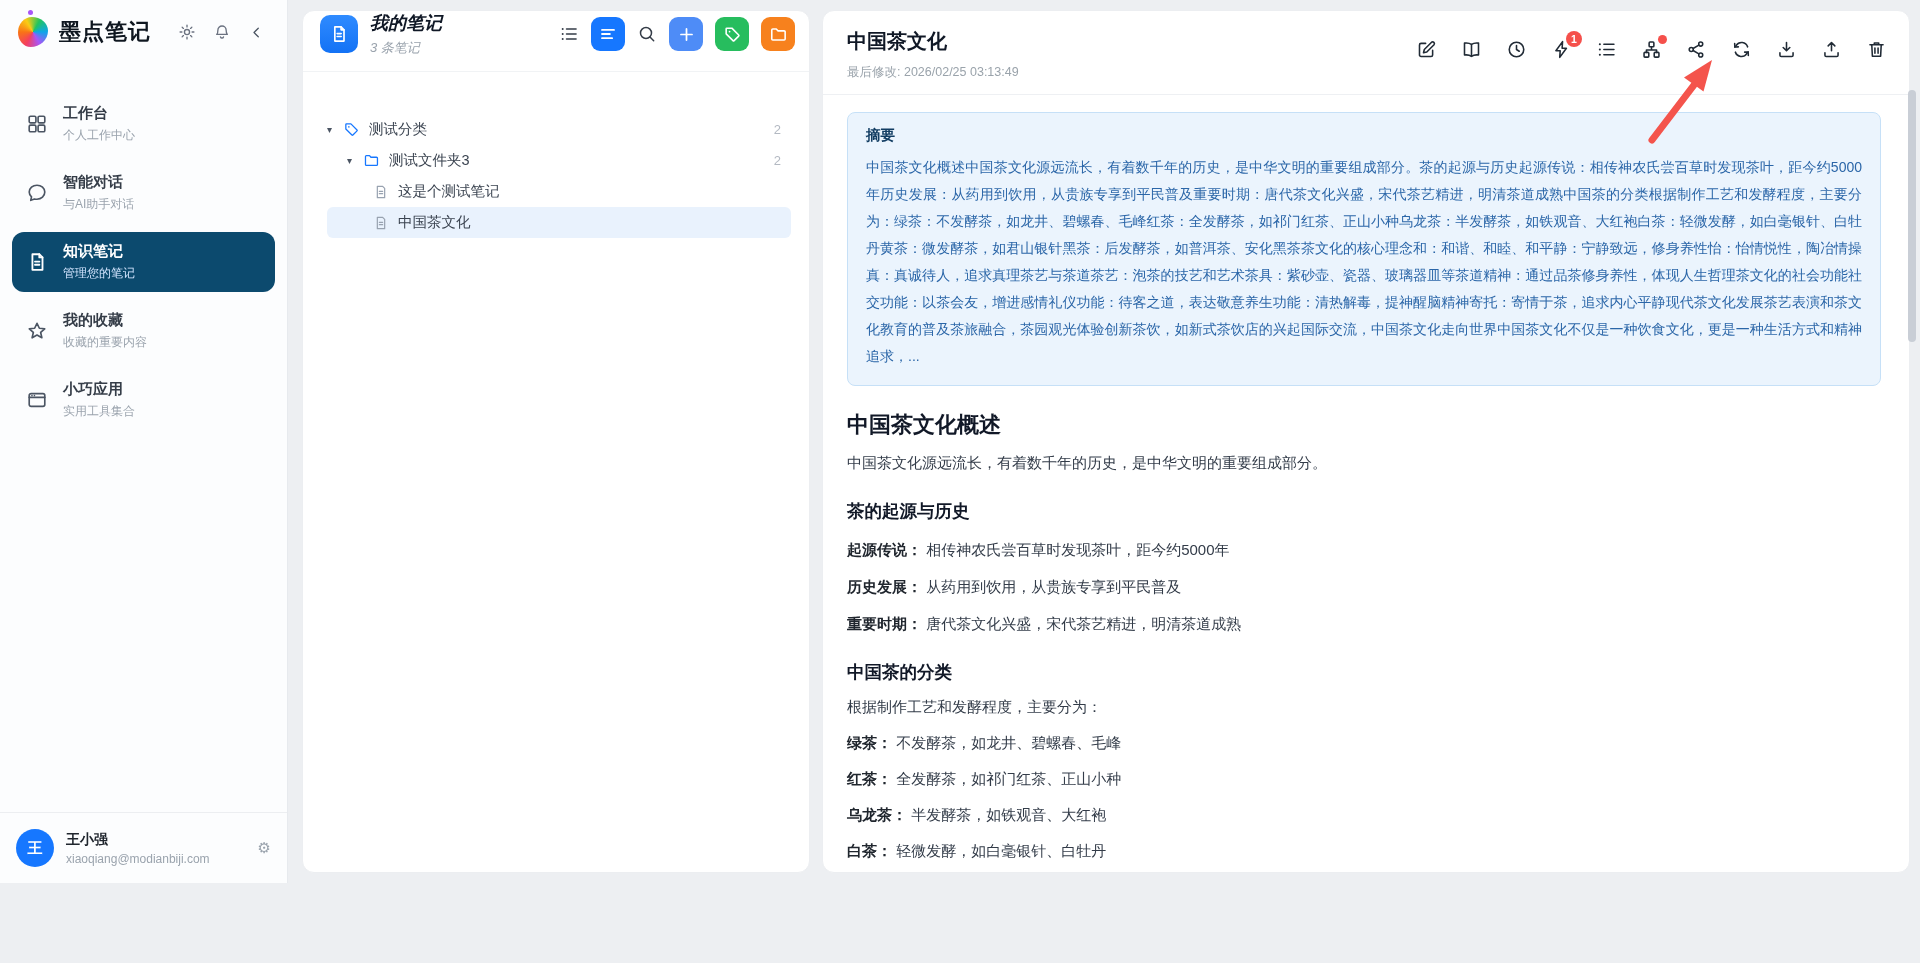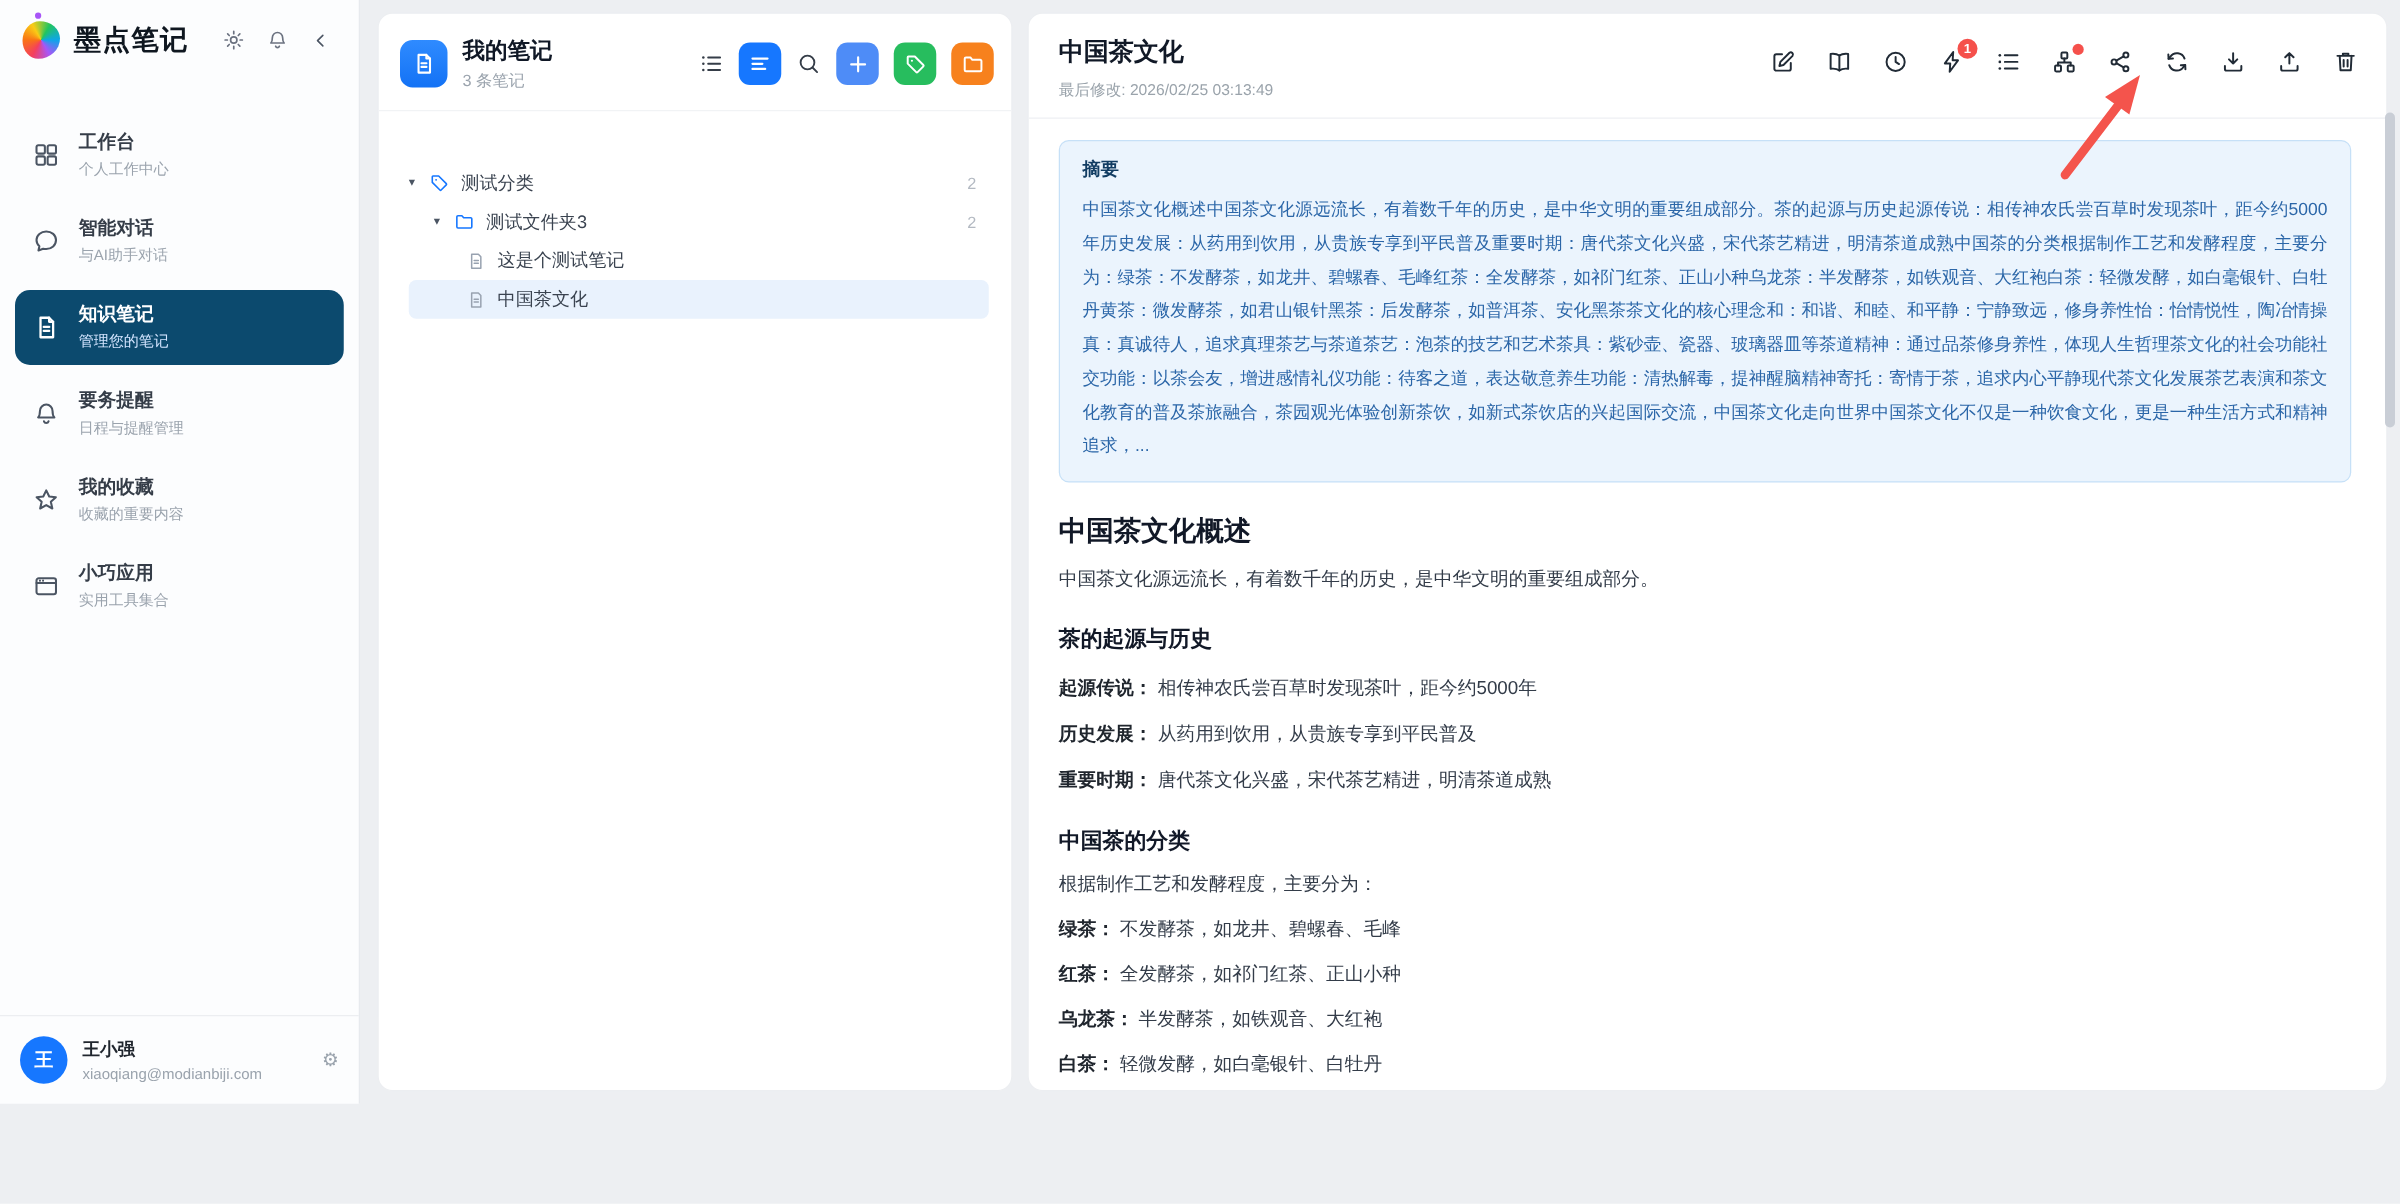--- a/index.html
+++ b/index.html
@@ -26,21 +26,21 @@
   .sb-item.active .sb-t { color:#fff; }
   .sb-item.active .sb-s { color:#d3e5ff; }
   .sb-user { border-top:1px solid #eceef1; padding:16px; display:flex; align-items:center; gap:12px; }
   .avatar { width:38px; height:38px; border-radius:50%; background:#1677ff; color:#fff; font-size:15px; font-weight:700; display:flex; align-items:center; justify-content:center; flex-shrink:0; }
   .u-name { font-size:14px; font-weight:700; color:#20262e; }
   .u-mail { font-size:12px; color:#9aa3ad; margin-top:3px; max-width:170px; overflow:hidden; white-space:nowrap; }
   .u-gear { margin-left:auto; color:#9aa3ad; font-size:15px; cursor:pointer; }
 
   
   .notes-card { width:508px; margin:10px 0 10px 14px; background:#fff; border-radius:12px; border:1px solid #eceef1; display:flex; flex-direction:column; flex-shrink:0; }
-  .notes-header { display:flex; align-items:center; padding:17px 14px 14px 17px; border-bottom:1px solid #f1f3f5; }
+  .notes-header { display:flex; align-items:center; padding:0 14px 14px 17px; border-bottom:1px solid #f1f3f5;font-style:italic; }
   .note-app-icon { width:38px; height:38px; border-radius:10px; background:linear-gradient(180deg,#2f8bff,#1372f5); color:#fff; display:flex; align-items:center; justify-content:center; flex-shrink:0; }
   .nh-tx { margin-left:12px; }
   .nh-title { font-size:18px; font-weight:800; color:#101826; }
   .nh-sub { font-size:13px; color:#9aa3ad; margin-top:4px; }
   .nh-controls { margin-left:auto; display:flex; align-items:center; gap:12px; color:#353d48; }
   .sq-btn { width:34px; height:34px; border-radius:9px; display:flex; align-items:center; justify-content:center; color:#fff; cursor:pointer; flex-shrink:0; }
   .btn-view { background:#1677ff; }
   .btn-add { background:#4e8cf7; }
   .btn-tag { background:#27bd5e; }
   .btn-folder { background:#f7811d; }
@@ -69,21 +69,21 @@
 
   .ed-body { padding:2px 28px 0 24px; }
   .summary-box { margin-top:15px; background:#ebf4fd; border:1px solid #c6e0f7; border-radius:8px; padding:13px 18px 15px; }
   .sum-title { font-size:14.5px; font-weight:800; color:#123d63; margin-bottom:9px; }
   .sum-text { font-size:14px; color:#2b66a8; line-height:27px; text-align:justify; }
   .h1 { font-size:22px; font-weight:800; color:#111827; margin-top:24px; }
   .para { font-size:15px; color:#333c49; margin-top:14px; }
   .h2 { font-size:17.5px; font-weight:800; color:#111827; margin-top:26px; }
   .kv { font-size:15px; color:#333c49; margin-top:18px; }
   .kv b, .tea b { color:#20262e; }
-  .tea { font-size:15px; color:#333c49; margin-top:17px;font-family:Liberation Serif, serif; }
+  .tea { font-size:15px; color:#333c49; margin-top:17px; }
 
   
   .scrollbar { position:fixed; top:0; right:3px; width:10px; height:963px; }
   .scroll-thumb { position:absolute; top:90px; left:1px; width:8px; height:252px; background:#c9ced6; border-radius:4px; }
 
   .annot { position:fixed; inset:0; pointer-events:none; }
 </style>
 </head>
 <body>
 
@@ -149,32 +149,20 @@
             </svg>
           </span>
         <span class="sb-tx">
             <span class="sb-t">知识笔记</span>
             <span class="sb-s">管理您的笔记</span>
           </span>
       </div>
       <div class="sb-item">
         <span>
             <svg class="ic" width="22" height="22" viewBox="0 0 24 24">
-              <path d="M12 4a5.5 5.5 0 0 0-5.5 5.5c0 4.2-1.6 5.7-1.6 5.7h14.2s-1.6-1.5-1.6-5.7A5.5 5.5 0 0 0 12 4z"></path>
-              <path d="M10 18.6a2.1 2.1 0 0 0 4 0"></path>
-            </svg>
-          </span>
-        <span class="sb-tx">
-            <span class="sb-t">要务提醒</span>
-            <span class="sb-s">日程与提醒管理</span>
-          </span>
-      </div>
-      <div class="sb-item">
-        <span>
-            <svg class="ic" width="22" height="22" viewBox="0 0 24 24">
               <polygon points="12 3.6 14.6 9 20.4 9.6 16 13.6 17.3 19.4 12 16.4 6.7 19.4 8 13.6 3.6 9.6 9.4 9"></polygon>
             </svg>
           </span>
         <span class="sb-tx">
             <span class="sb-t">我的收藏</span>
             <span class="sb-s">收藏的重要内容</span>
           </span>
       </div>
       <div class="sb-item">
         <span>

